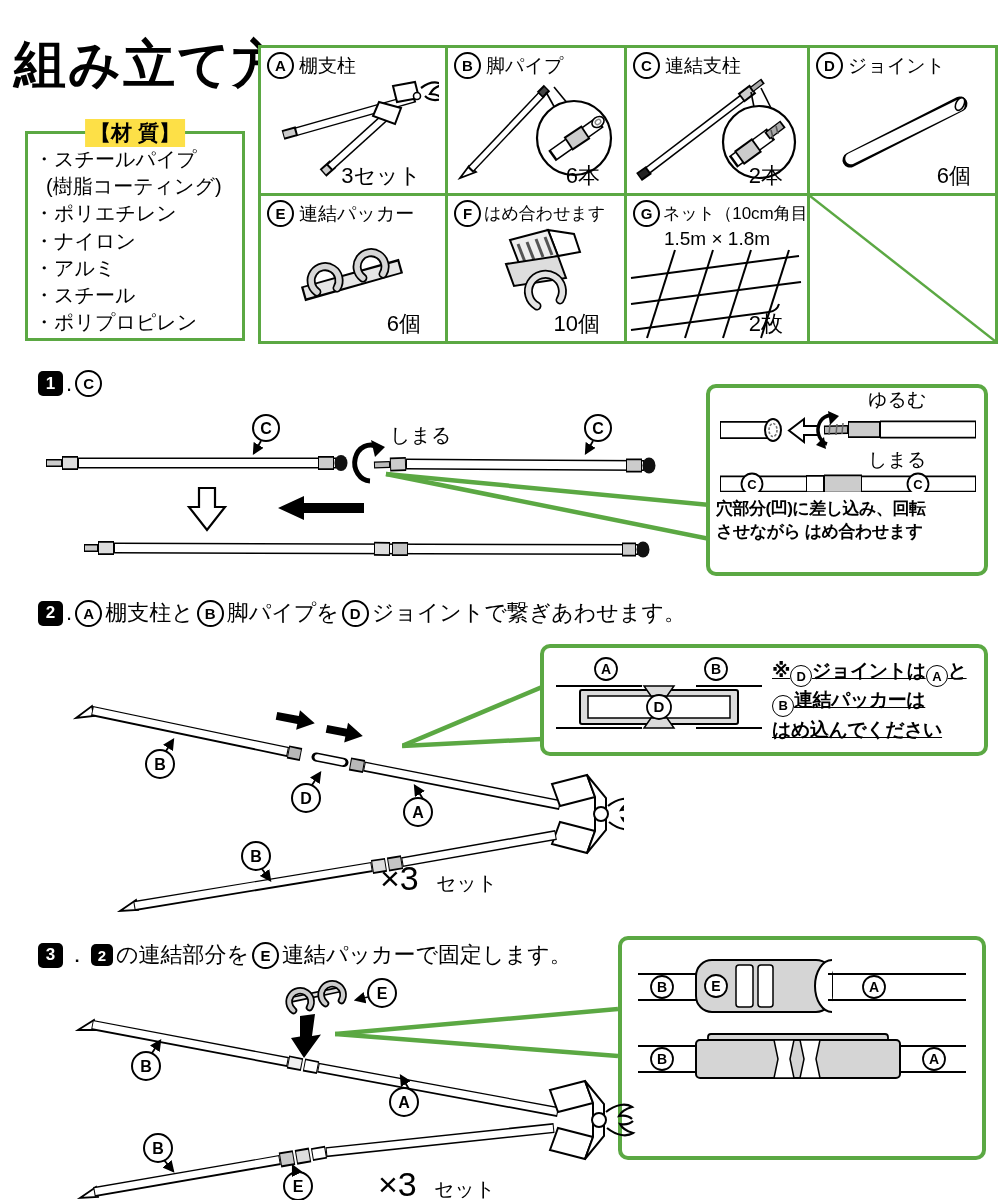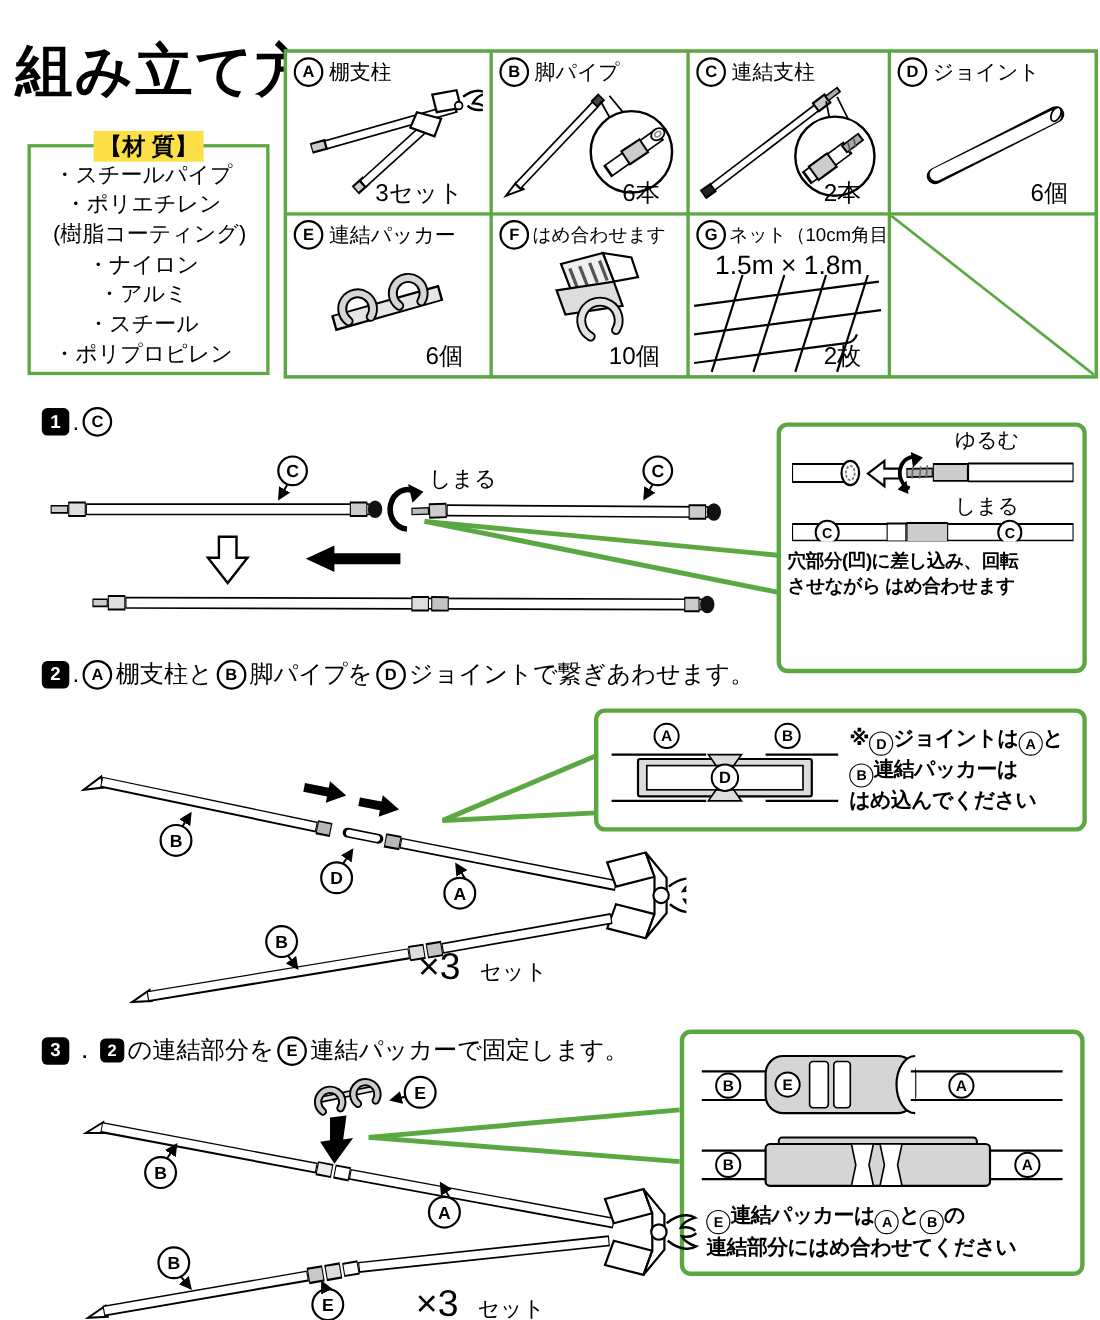--- a/index.html
+++ b/index.html
@@ -3,66 +3,66 @@
 <meta charset="utf-8">
 <style>
   html,body{margin:0;padding:0;background:#fff;}
   .page{position:relative;width:1000px;height:1200px;background:#fff;color:#000;
         font-family:"Liberation Sans","DejaVu Sans",sans-serif;overflow:hidden;}
   .title{position:absolute;left:14px;top:30px;font-size:52px;font-weight:bold;letter-spacing:2px;margin:0;}
   
   .materials{position:absolute;left:25px;top:131px;width:214px;height:204px;border:3px solid var(--gr);}
   .mat-legend{position:absolute;top:-15px;left:50%;transform:translateX(-50%);background:#fde047;
               padding:0 5px;font-size:21px;font-weight:bold;white-space:nowrap;}
-  .mat-lines{padding:12px 16px 0 6px;font-size:20px;line-height:1.36;text-align:center;}
+  .mat-lines{padding:12px 16px 0 6px;font-size:20px;line-height:1.36;}
   .mat-line.indent{padding-left:12px;}
   
   .parts-table{position:absolute;left:258px;top:45px;width:734px;height:293px;
                display:grid;grid-template-columns:184px 176px 180px 1fr;grid-template-rows:1fr 1fr;
                gap:3px;background:var(--gr);border:3px solid var(--gr);}
   .cell{position:relative;background:#fff;padding:4px 6px;overflow:hidden;}
   .part-head{display:flex;align-items:center;gap:5px;font-size:19px;white-space:nowrap;}
   .part-head.small{font-size:17px;gap:3px;}
   .qty{position:absolute;right:24px;bottom:2px;font-size:22px;}
-  .gsize{font-size:24px;text-align:center;margin-top:1px;}
+  .gsize{font-size:19px;text-align:center;margin-top:1px;}
   .part-art{position:absolute;}
   
   .circ{display:inline-flex;align-items:center;justify-content:center;width:23px;height:23px;
         border:2px solid #000;border-radius:50%;font-weight:bold;font-size:15px;background:#fff;
         flex:0 0 auto;}
   .circ.sm{width:20px;height:20px;font-size:13px;border-width:1.8px;vertical-align:-4px;display:inline-flex;}
   .badge{display:inline-flex;align-items:center;justify-content:center;width:25px;height:25px;
          background:#000;color:#fff;border-radius:5px;font-weight:bold;font-size:17px;flex:0 0 auto;}
   .badge.sm{width:22px;height:22px;font-size:15px;vertical-align:-3px;}
   
   .step-head{position:absolute;display:flex;align-items:center;gap:3px;font-size:22px;white-space:nowrap;}
   
   .callout{position:absolute;border:4px solid var(--gr);border-radius:10px;background:#fff;box-sizing:border-box;}
   .co-text{font-weight:bold;line-height:1.34;}
   #co1-text{font-size:17px;letter-spacing:-0.5px;padding:2px 6px 0 6px;}
   #co2{display:flex;align-items:center;gap:6px;padding:4px 8px;}
-  #co2-text{font-size:19px;letter-spacing:-0.5px;}
+  #co2-text{font-size:19px;letter-spacing:-0.5px;text-decoration:underline;}
   #co3-text{font-size:19px;letter-spacing:-0.5px;padding:2px 8px 0 10px;}
   svg text{font-family:"Liberation Sans","DejaVu Sans",sans-serif;}
   .abs{position:absolute;}
   :root{--gr:#5ba843;}
 </style>
 </head>
 <body>
 
 <div class="page">
 
   <h1 class="title">組み立て方</h1>
 
   <div class="materials">
     <div class="mat-legend">【材 質】</div>
     <div class="mat-lines">
       <div class="mat-line">・スチールパイプ</div>
+      <div class="mat-line indent">(樹脂コーティング)</div>
       <div class="mat-line">・ポリエチレン</div>
-      <div class="mat-line indent">(樹脂コーティング)</div>
       <div class="mat-line">・ナイロン</div>
       <div class="mat-line">・アルミ</div>
       <div class="mat-line">・スチール</div>
       <div class="mat-line">・ポリプロピレン</div>
     </div>
   </div>
 
   <div class="parts-table">
 
     <div class="cell">
@@ -279,21 +279,21 @@
       <line x1="77" y1="140" x2="599" y2="141.5" stroke="#fff" stroke-width="8"></line>
     <line x1="336" y1="140.8" x2="352" y2="140.9" stroke="#000" stroke-width="14"></line>
       <line x1="337" y1="140.8" x2="351" y2="140.9" stroke="#ddd" stroke-width="10.5"></line>
     <line x1="354" y1="140.9" x2="370" y2="141" stroke="#000" stroke-width="14"></line>
       <line x1="355" y1="140.9" x2="369" y2="141" stroke="#c4c4c4" stroke-width="10.5"></line>
     <line x1="584" y1="141.5" x2="598" y2="141.5" stroke="#000" stroke-width="14"></line>
       <line x1="585" y1="141.5" x2="597" y2="141.5" stroke="#ccc" stroke-width="10.5"></line>
     <ellipse cx="605" cy="141.5" rx="6.5" ry="8" fill="#111"></ellipse>
   </svg>
 
-  <div class="callout" id="co1" style="left:706px;top:384px;width:282px;height:228px;">
+  <div class="callout" id="co1" style="left:706px;top:384px;width:282px;height:192px;">
     <svg width="274" height="104" viewBox="0 0 274 104">
       <line x1="10" y1="42" x2="58" y2="42" stroke="#000" stroke-width="18"></line>
         <line x1="11" y1="42" x2="57" y2="42" stroke="#fff" stroke-width="14.5"></line>
       <ellipse cx="63" cy="42" rx="8" ry="11" fill="#fff" stroke="#000" stroke-width="2"></ellipse>
       <ellipse cx="63" cy="42" rx="4" ry="6.5" fill="none" stroke="#777" stroke-width="1.6" stroke-dasharray="2.5 1.6"></ellipse>
       <polygon points="94,31 94,38 108,38 108,47 94,47 94,54 79,42.5" fill="#fff" stroke="#000" stroke-width="2"></polygon>
       <line x1="114" y1="42" x2="138" y2="41.5" stroke="#000" stroke-width="9"></line>
         <line x1="115" y1="42" x2="137" y2="41.5" stroke="#b5b5b5" stroke-width="6"></line>
       <line x1="120" y1="36" x2="119" y2="47" stroke="#666" stroke-width="1.5"></line>
         <line x1="127" y1="36" x2="126" y2="47" stroke="#666" stroke-width="1.5"></line>
@@ -491,24 +491,20 @@
       <polygon points="168,92 188,92 184,111 188,130 168,130 172,111" fill="#fff" stroke="#000" stroke-width="1.5"></polygon>
       <g>
           <circle cx="30" cy="111" r="11" fill="#fff" stroke="#000" stroke-width="1.8"></circle>
         <text x="30" y="116" text-anchor="middle" font-size="14" font-weight="bold">B</text>
         </g>
       <g>
           <circle cx="302" cy="111" r="11" fill="#fff" stroke="#000" stroke-width="1.8"></circle>
         <text x="302" y="116" text-anchor="middle" font-size="14" font-weight="bold">A</text>
         </g>
     </svg>
-    <div class="co-text" id="co3-text">
-      <div><span class="circ sm">E</span><span>連結パッカーは</span><span class="circ sm">A</span><span>と</span><span class="circ sm">B</span><span>の</span></div>
-      <div>連結部分にはめ合わせてください</div>
-    </div>
   </div>
 
   <svg class="abs" style="left:40px;top:970px;" width="600" height="230" viewBox="0 0 600 230">
     <defs>
         <marker id="ah3" viewBox="0 0 10 10" refX="8" refY="5" markerWidth="6.5" markerHeight="6.5" orient="auto-start-reverse">
           <path d="M0,0 L10,5 L0,10 z" fill="#000"></path>
         </marker>
       </defs>
 
     <g>

